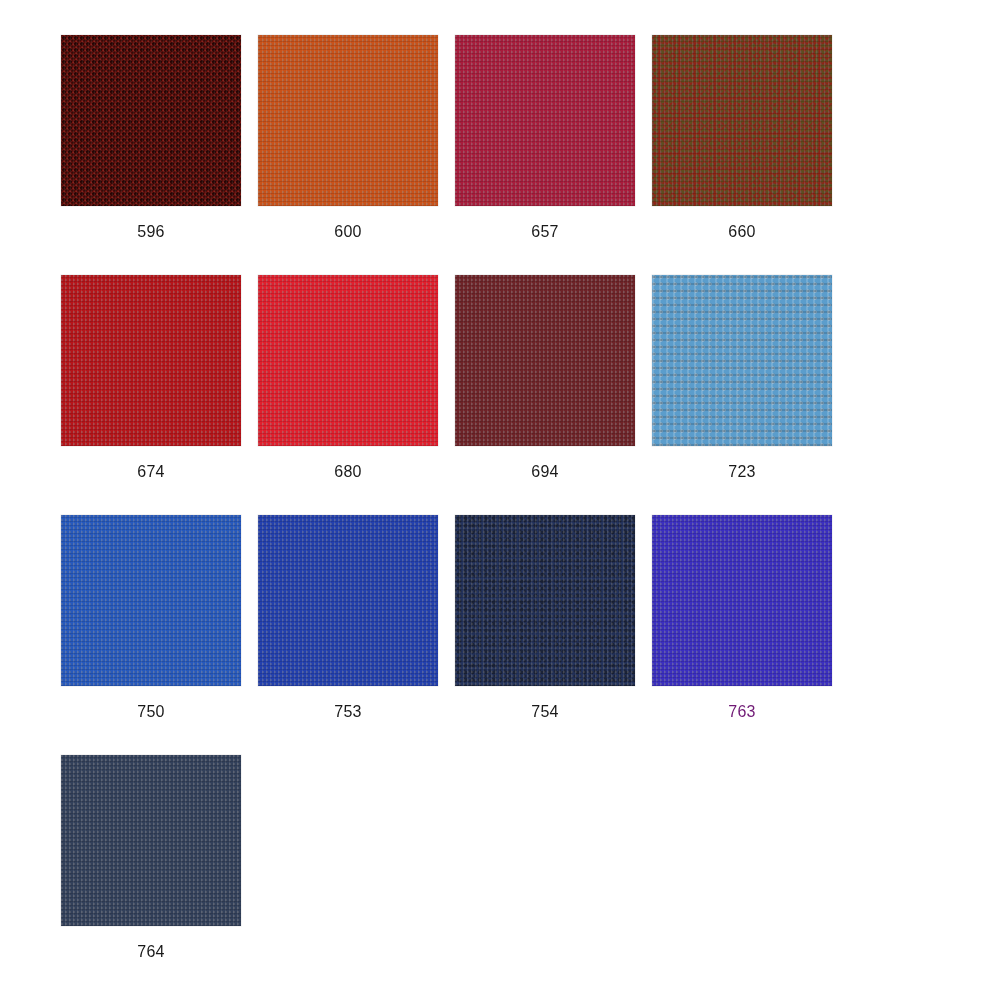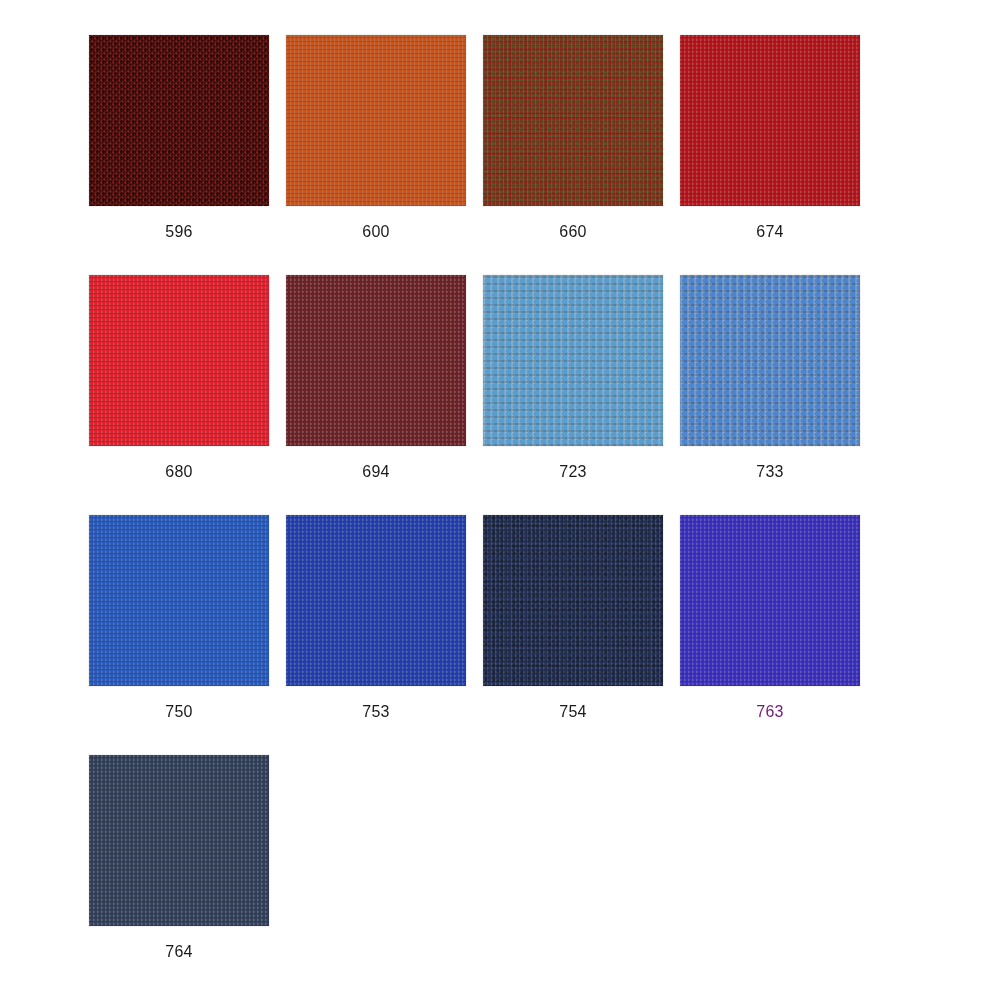--- a/index.html
+++ b/index.html
@@ -12,21 +12,21 @@
     width: 1000px;
     height: 1000px;
     font-family: "Liberation Sans", sans-serif;
     overflow: hidden;
   }
 
   #swatch-grid {
     width: 1000px;
     height: 1000px;
     box-sizing: border-box;
-    padding: 35px 115px 0 89px;
+    padding: 35px 115px 0 61px;
     display: grid;
     grid-template-columns: repeat(4, 180px);
     grid-template-rows: repeat(4, 205px);
     column-gap: 17px;
     row-gap: 35px;
     justify-content: start;
     align-content: start;
   }
 
   .swatch-cell {
@@ -130,44 +130,44 @@
 <div id="swatch-grid">
     <div class="swatch-cell">
       <div class="swatch-chip weave-dotted" style="background-color: rgb(125, 21, 16);"></div>
       <div class="swatch-label" style="color: rgb(26, 26, 26);">596</div>
     </div>
     <div class="swatch-cell">
       <div class="swatch-chip weave-plain" style="background-color: rgb(200, 82, 26);"></div>
       <div class="swatch-label" style="color: rgb(26, 26, 26);">600</div>
     </div>
     <div class="swatch-cell">
+      <div class="swatch-chip weave-plain" style="background-color: rgb(167, 29, 60);"></div>
+      <div class="swatch-label" style="color: rgb(26, 26, 26);">657</div>
+    </div>
+    <div class="swatch-cell">
       <div class="swatch-chip weave-melange" style="background-color: rgb(142, 36, 23); --fleck: #5d5020;">
         <div class="melange"></div>
       </div>
       <div class="swatch-label" style="color: rgb(26, 26, 26);">660</div>
     </div>
     <div class="swatch-cell">
       <div class="swatch-chip weave-plain" style="background-color: rgb(181, 21, 26);"></div>
       <div class="swatch-label" style="color: rgb(26, 26, 26);">674</div>
     </div>
     <div class="swatch-cell">
       <div class="swatch-chip weave-plain" style="background-color: rgb(224, 31, 45);"></div>
       <div class="swatch-label" style="color: rgb(26, 26, 26);">680</div>
     </div>
     <div class="swatch-cell">
       <div class="swatch-chip weave-plain" style="background-color: rgb(110, 35, 40);"></div>
       <div class="swatch-label" style="color: rgb(26, 26, 26);">694</div>
     </div>
     <div class="swatch-cell">
       <div class="swatch-chip weave-coarse" style="background-color: rgb(91, 157, 204);"></div>
       <div class="swatch-label" style="color: rgb(26, 26, 26);">723</div>
-    </div>
-    <div class="swatch-cell">
-      <div class="swatch-chip weave-coarse" style="background-color: rgb(79, 133, 203);"></div>
-      <div class="swatch-label" style="color: rgb(26, 26, 26);">733</div>
     </div>
     <div class="swatch-cell">
       <div class="swatch-chip weave-plain" style="background-color: rgb(39, 89, 188);"></div>
       <div class="swatch-label" style="color: rgb(26, 26, 26);">750</div>
     </div>
     <div class="swatch-cell">
       <div class="swatch-chip weave-plain" style="background-color: rgb(35, 64, 173);"></div>
       <div class="swatch-label" style="color: rgb(26, 26, 26);">753</div>
     </div>
     <div class="swatch-cell">

